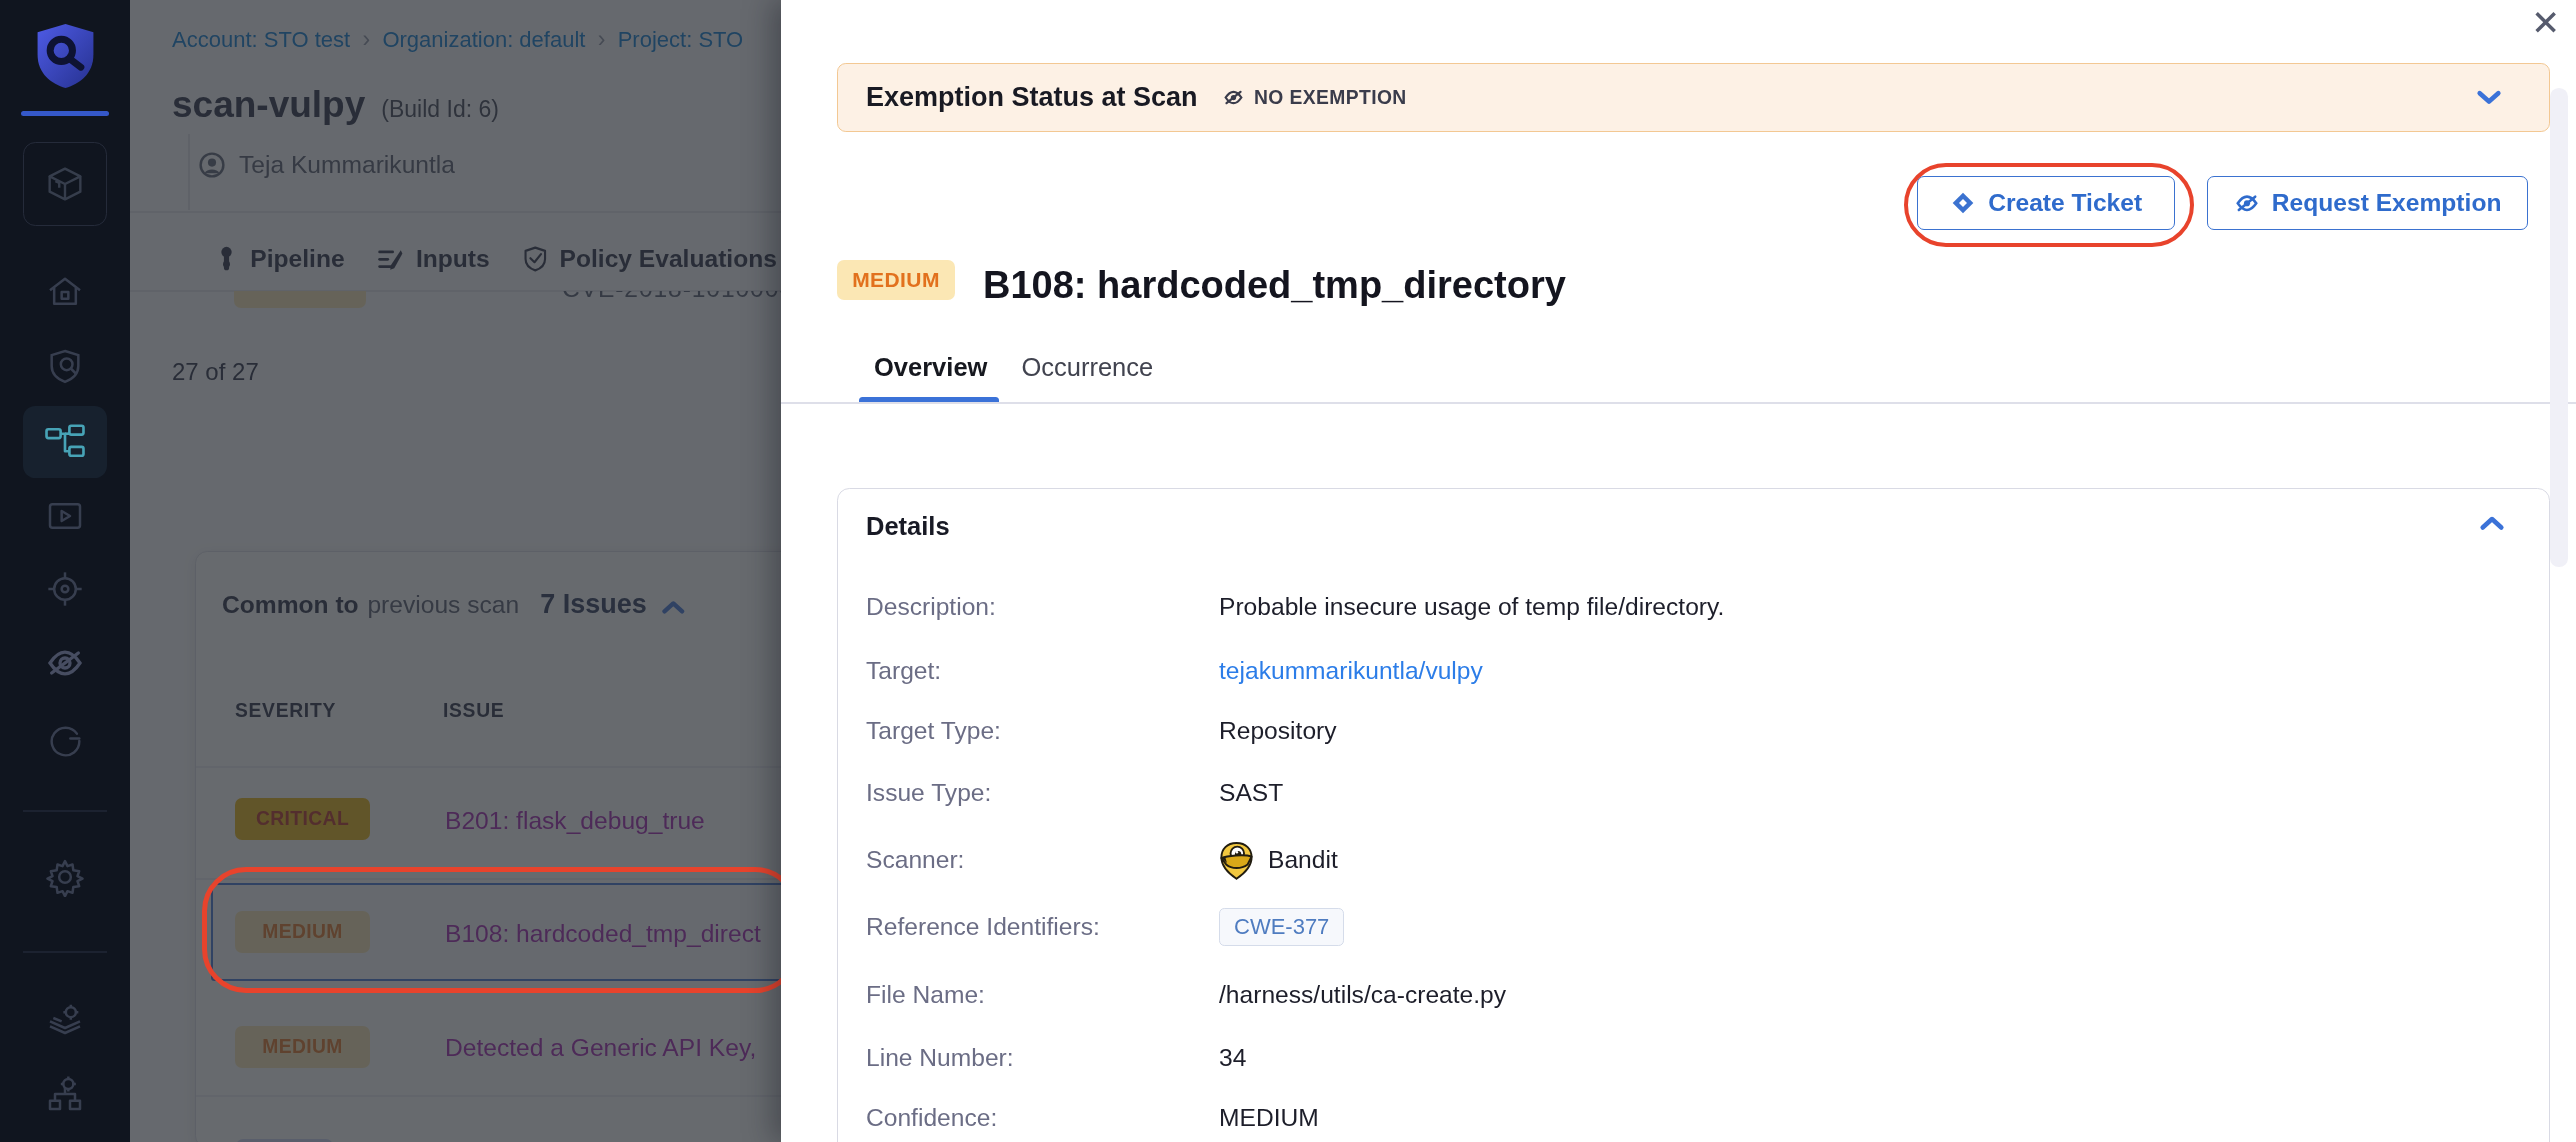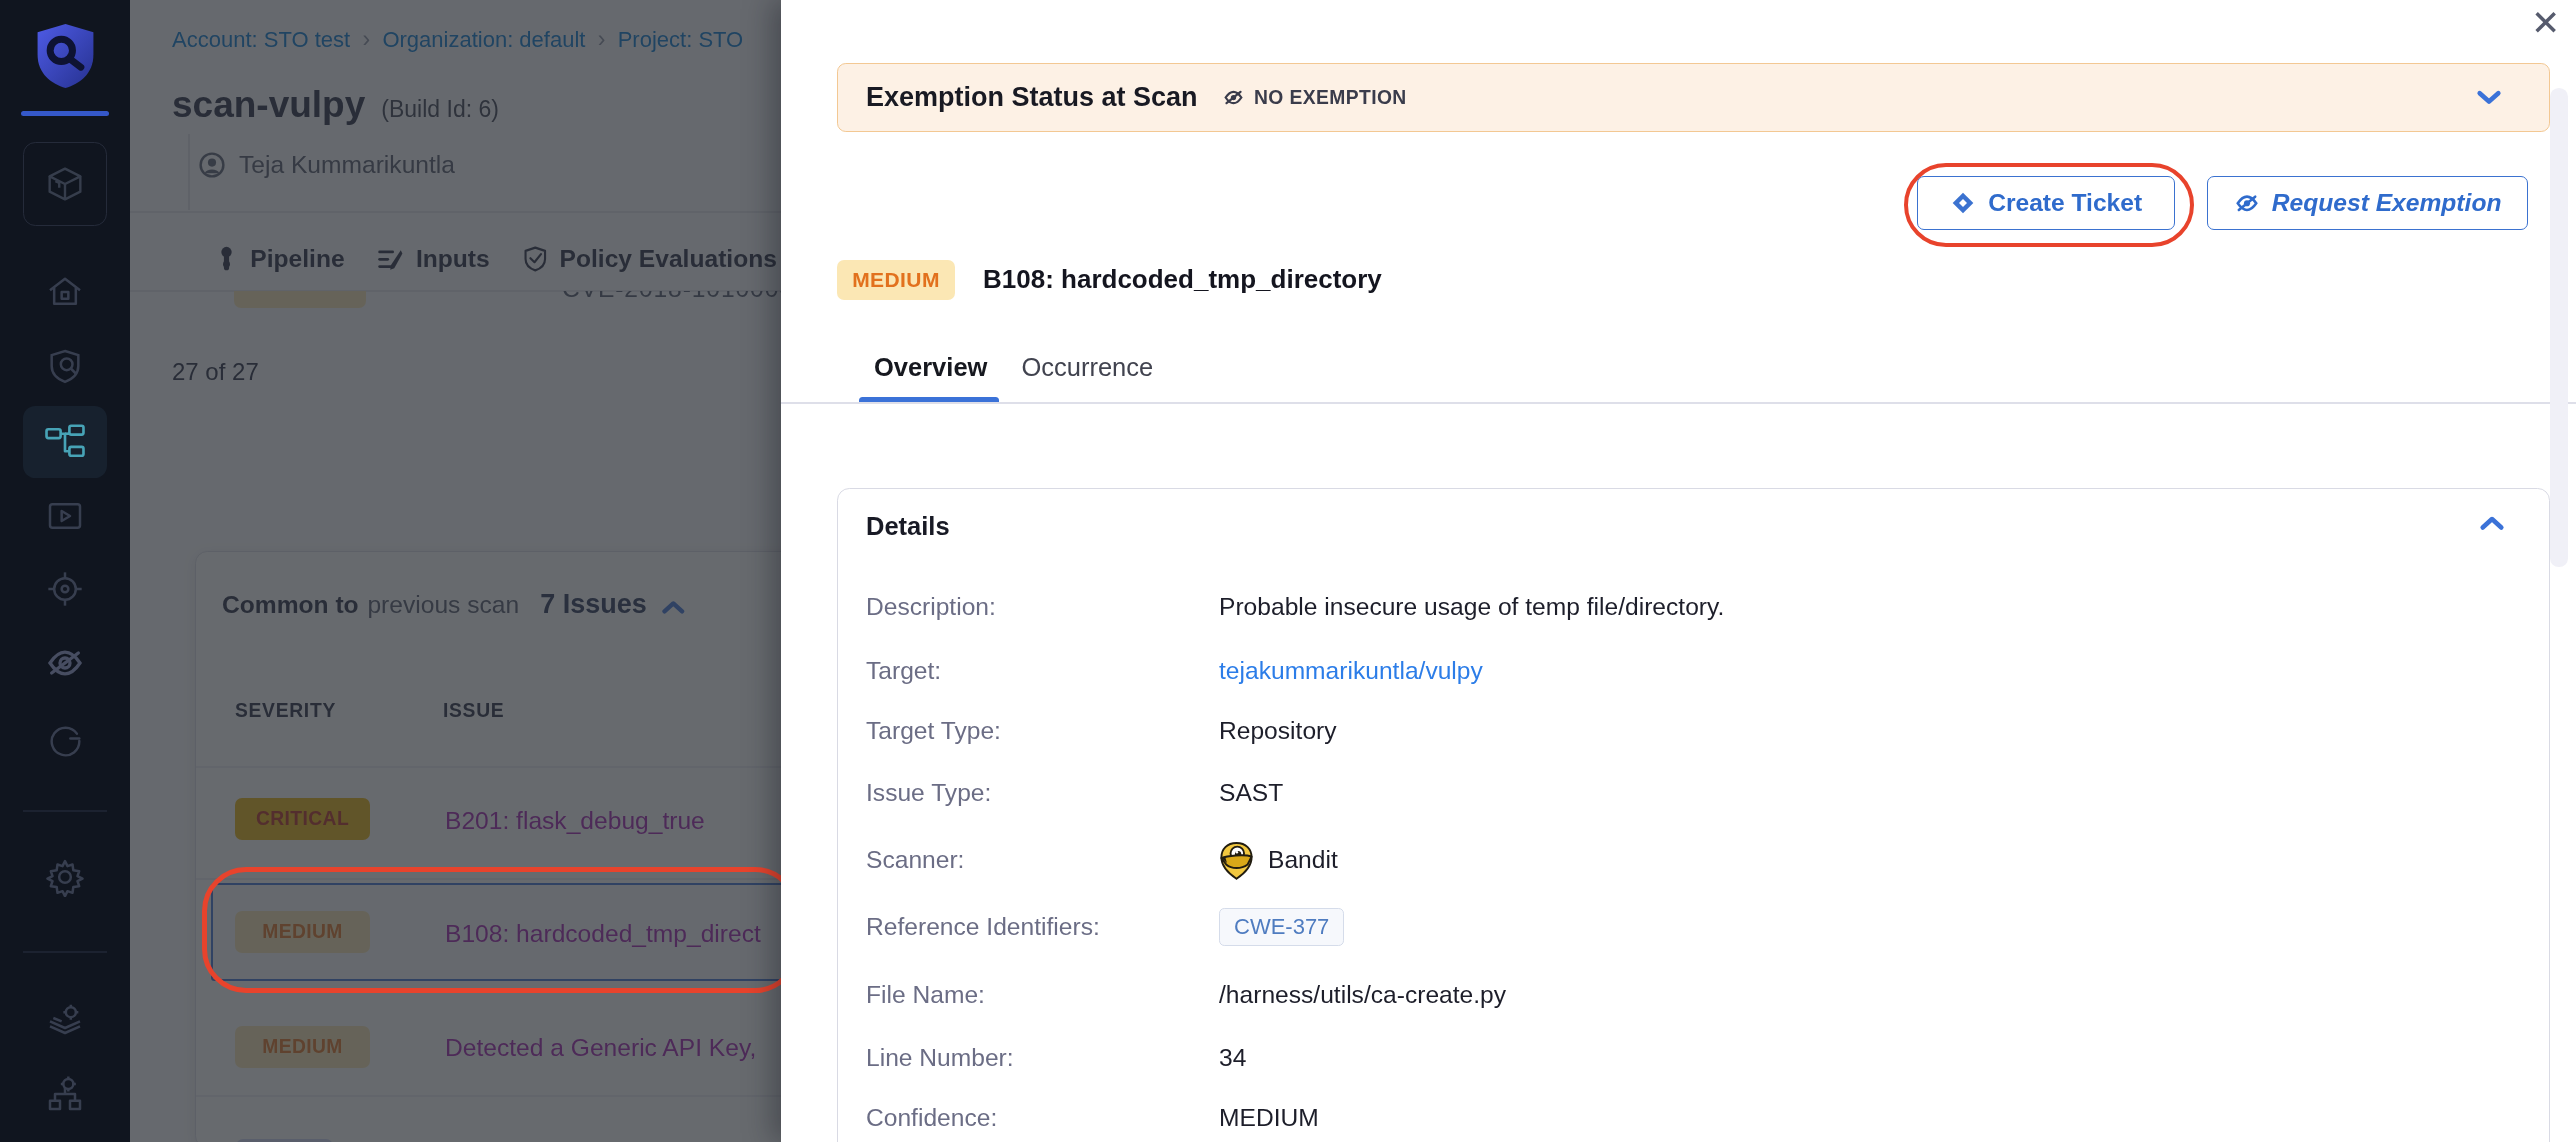--- a/index.html
+++ b/index.html
@@ -59,24 +59,24 @@
   
   #drawer{position:absolute;left:781px;top:0;width:1795px;height:1142px;background:#fff;z-index:4;box-shadow:-8.8px 0 26px rgba(18,20,30,.35);}
   #close-btn{position:absolute;top:0px;right:10.5px;font-size:35px;color:#565B6D;cursor:pointer;line-height:1;padding:5.3px;}
   #exemption-banner{position:absolute;left:56px;top:63px;width:1713px;height:69px;background:#FDF1E5;border:1.8px solid #F3C893;border-radius:8.8px;display:flex;align-items:center;padding:0 47px 0 28px;}
   #banner-title{font-size:27px;font-weight:700;color:#191A23;}
   #banner-status{display:flex;align-items:center;gap:8.8px;margin-left:24.6px;}
   #banner-status span{font-size:19.3px;font-weight:700;letter-spacing:0.4px;color:#3A3C4B;}
   #banner-chev{margin-left:auto;}
   .action-btn{position:absolute;top:176px;height:54px;border:1.8px solid #3B72D0;border-radius:7px;background:#fff;display:flex;align-items:center;justify-content:center;gap:12.3px;font-size:24.6px;font-weight:700;color:#2F6BCC;white-space:nowrap;}
   #btn-create{left:1136px;width:258px;}
-  #btn-request{left:1426px;width:321px;font-style:italic;}
+  #btn-request{left:1426px;width:321px;}
   #btn-annot{position:absolute;left:1123px;top:163px;width:290px;height:84px;border:4.4px solid #E8432C;border-radius:42px;}
   #issue-sev{position:absolute;left:56px;top:260px;width:118px;height:40px;background:#FBE7B4;border-radius:7px;display:flex;align-items:center;justify-content:center;font-size:21px;font-weight:700;color:#E2711D;letter-spacing:0.4px;}
-  #issue-title{position:absolute;left:202px;top:264px;font-size:26px;font-weight:700;color:#14151F;white-space:nowrap;}
+  #issue-title{position:absolute;left:202px;top:264px;font-size:38px;font-weight:700;color:#14151F;white-space:nowrap;}
   #drawer-tabs{position:absolute;left:93px;top:353px;display:flex;gap:34px;}
   .d-tab{font-size:25.5px;color:#41434F;}
   .d-tab.active{font-weight:700;color:#16181F;}
   #tab-underline{position:absolute;left:78px;top:397px;width:140px;height:6.2px;background:#3B72D8;border-radius:3.5px 3.5px 0 0;}
   #dtabs-div{position:absolute;left:0;top:402px;width:1795px;height:1.8px;background:#DEDFE9;}
 
   #details-card{position:absolute;left:56px;top:488px;width:1713px;height:712px;background:#fff;border:1.8px solid #D9DAE4;border-radius:12.3px;}
   #details-head{position:absolute;left:28px;top:23px;font-size:25.5px;font-weight:700;color:#181A25;}
   #details-chev{position:absolute;right:44px;top:24.6px;}
   .d-row{position:absolute;left:28px;height:42px;display:flex;align-items:center;}

